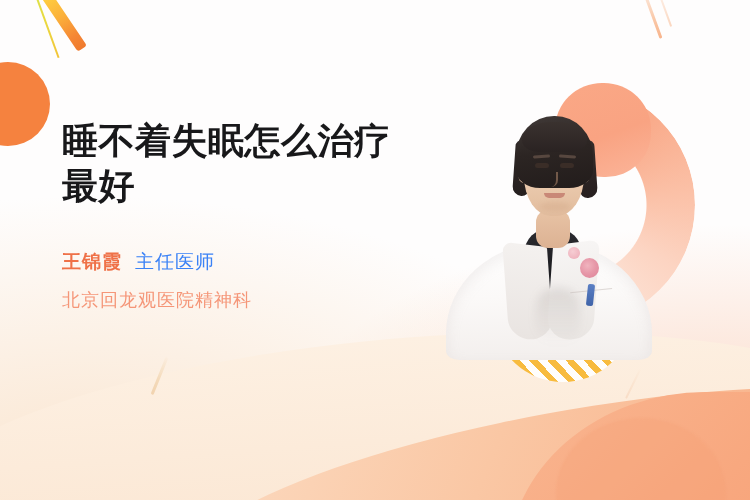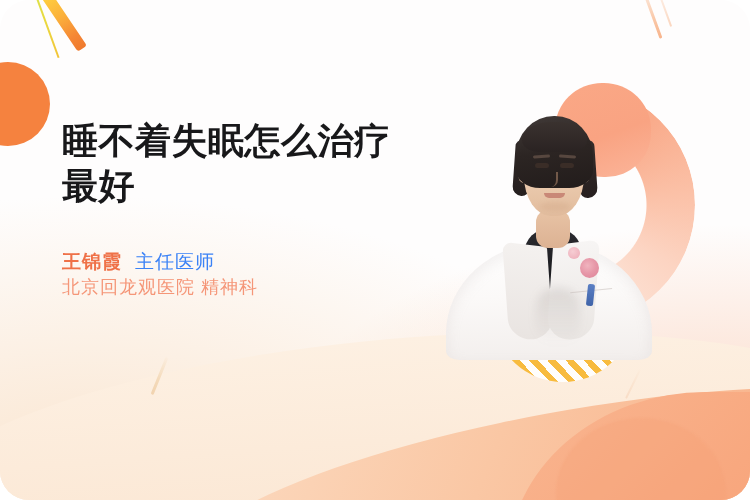--- a/index.html
+++ b/index.html
@@ -6,21 +6,20 @@
   html, body {
     width:750px; height:500px;
     font-family:"Liberation Sans","DejaVu Sans",sans-serif;
     overflow:hidden;
   }
   #stage {
     position:relative;
     width:750px; height:500px;
     background:#ffffff;
     overflow:hidden;
-    border-radius:29px;
   }
   .layer { position:absolute; }
 
   
   #bg-base {
     left:0; top:0; width:750px; height:500px;
     background:
       radial-gradient(120% 90% at 12% 95%, rgba(250,228,205,0.95) 0%, rgba(255,255,255,0) 62%),
       radial-gradient(95% 80% at 96% 96%, rgba(248,175,135,0.55) 0%, rgba(255,255,255,0) 64%),
       #fefdfd;
@@ -253,21 +252,21 @@
     color:#18181a;
     white-space:pre-wrap;
   }
   #byline { margin-top:40px; display:flex; align-items:baseline; gap:13px;text-align:right; }
   #doctor-name {
     font-size:19px; font-weight:700; color:#ef7148; letter-spacing:1px;
   }
   #doctor-title {
     font-size:19px; font-weight:400; color:#3b82f6; letter-spacing:1px;
   }
-  #affiliation { display:flex; align-items:center; gap:6px; }
+  #affiliation { margin-top:13px; display:flex; align-items:center; gap:0; }
   #hospital, #department {
     font-size:18px; font-weight:400; color:#f59678; letter-spacing:1px;
   }
 </style>
 </head>
 <body>
 
 <div id="stage">
 
   <div id="bg-base" class="layer"></div>

